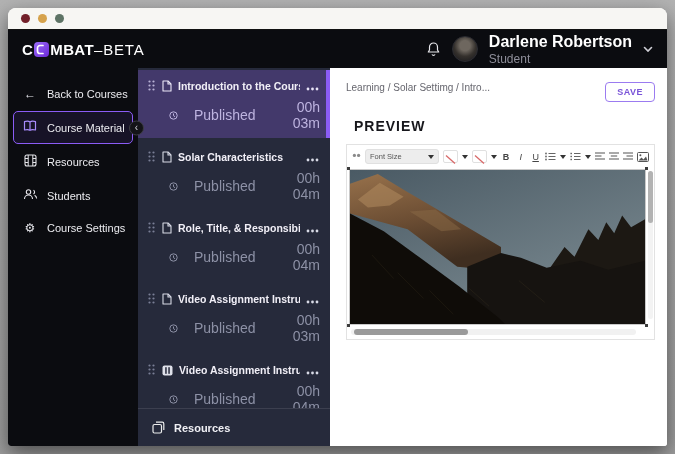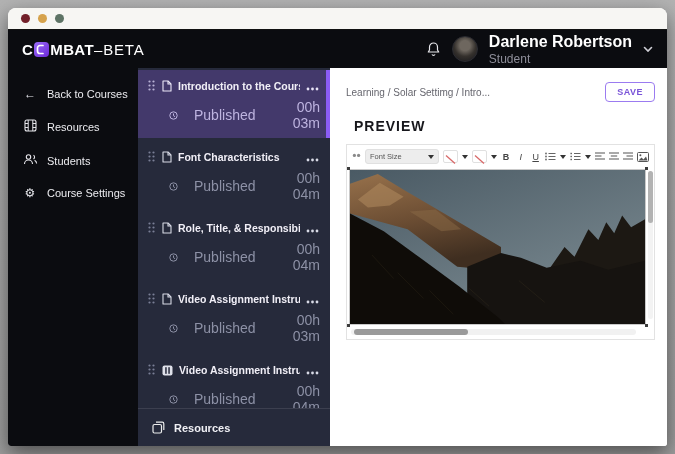--- a/index.html
+++ b/index.html
@@ -55,21 +55,21 @@
   .menu-dots{ flex:0 0 14px; cursor:pointer; }
   .drag{ cursor:grab; flex:0 0 8px; }
   .add-lesson{ display:block; margin:16px auto 0; width:164px; height:30px; background:transparent;
     border:1px solid #7c3aed; border-radius:6px; color:#a886f5; font-size:11px; font-weight:bold;
     letter-spacing:1.6px; font-family:"Liberation Sans",sans-serif; cursor:pointer; }
   .flashcards{ position:absolute; left:0; right:0; bottom:0; height:38px; background:#262a3b;
     border-top:1px solid rgba(255,255,255,.10); display:flex; align-items:center; gap:9px;
     padding-left:14px; color:#f0f0f5; font-size:11px; font-weight:bold; cursor:pointer; }
   
   .preview{ flex:1; background:#fff; padding:14px 12px 0 16px; min-width:0; }
-  .crumb-row{ display:flex; align-items:center; justify-content:space-between; }
+  .crumb-row{ display:flex; justify-content:space-between; }
   .breadcrumb{ color:#66666e; font-size:10px; }
   .save-btn{ border:1px solid #9b7bf0; color:#7953d8; background:#fff; border-radius:4px;
     font-size:9px; font-weight:bold; letter-spacing:.5px; padding:4px 11px;
     font-family:"Liberation Sans",sans-serif; cursor:pointer; }
   .preview-title{ margin-top:16px; font-size:14px; font-weight:bold; color:#17171c; letter-spacing:1px;padding-left:8px; }
   .editor{ margin-top:10px; border:1px solid #e2e2e2; background:#fff; }
   .toolbar{ display:flex; align-items:center; gap:4px; padding:4px 5px 3px 5px; }
   .fs-select{ background:#ededed; border:1px solid #e0e0e0; border-radius:3px; height:15px; width:75px;
     display:flex; align-items:center; justify-content:space-between; padding:0 4px; font-size:7.5px; color:#555; cursor:pointer;}
   .caret{ width:0; height:0; border-left:3px solid transparent; border-right:3px solid transparent; border-top:4px solid #333; }
@@ -130,20 +130,29 @@
     </div>
   </div>
 
   <div class="main">
 
     <div class="sidebar">
       <div class="side-item">
         <span class="ic">←</span>
         <span>Back to Courses</span>
       </div>
+      <div class="side-item side-item-active">
+        <span class="ic">
+          <svg width="14" height="12" viewBox="0 0 14 12">
+              <path d="M7 2 C5.8 1 3.5 1 1.5 1.6 V10 C3.5 9.4 5.8 9.4 7 10.4 C8.2 9.4 10.5 9.4 12.5 10 V1.6 C10.5 1 8.2 1 7 2 Z M7 2 V10.4" fill="none" stroke="#a78bfa" stroke-width="1.2" stroke-linejoin="round"></path>
+            </svg>
+        </span>
+        <span>Course Material</span>
+        <span class="collapse-bubble">‹</span>
+      </div>
       <div class="side-item">
         <span class="ic">
           <svg width="13" height="13" viewBox="0 0 13 13">
               <rect x="1" y="1" width="11" height="11" rx="2" fill="none" stroke="#e5e5ea" stroke-width="1.1"></rect>
               <path d="M4.2 1 V12 M8.8 1 V12 M1 4.5 H4.2 M1 8.5 H4.2 M8.8 4.5 H12 M8.8 8.5 H12" stroke="#e5e5ea" stroke-width="1"></path>
             </svg>
         </span>
         <span>Resources</span>
       </div>
       <div class="side-item">
@@ -215,21 +224,21 @@
                   <circle cx="1.5" cy="9.5" r="1.1"></circle>
                   <circle cx="5.5" cy="9.5" r="1.1"></circle>
                 </g>
               </svg></span>
           <span class="tb-ic">
               <svg width="10" height="12" viewBox="0 0 10 12">
                 <path d="M1 1 h5 l3 3 v7 h-8 z" fill="none" stroke="#d8dae6" stroke-width="1.1" stroke-linejoin="round"></path>
                 <path d="M6 1 v3 h3" fill="none" stroke="#d8dae6" stroke-width="1.1"></path>
               </svg>
             </span>
-          <span class="lesson-title">Font Characteristics</span>
+          <span class="lesson-title">Solar Characteristics</span>
           <span class="menu-dots"><svg width="13" height="4" viewBox="0 0 13 4">
                 <g fill="#d8dae6">
                   <circle cx="2" cy="2" r="1.4"></circle>
                   <circle cx="6.5" cy="2" r="1.4"></circle>
                   <circle cx="11" cy="2" r="1.4"></circle>
                 </g>
               </svg></span>
         </div>
         <div class="lesson-sub">
           <span class="tb-ic">

